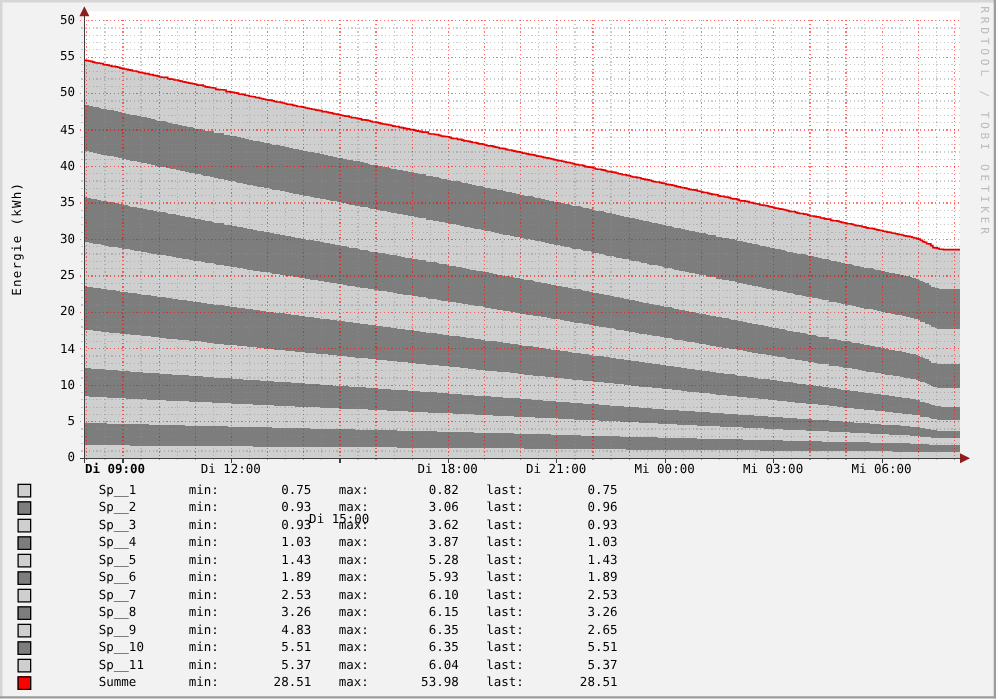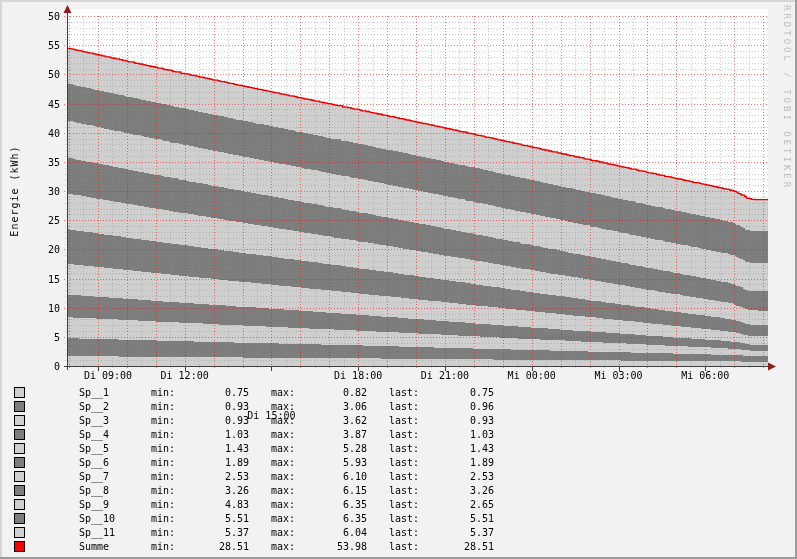--- a/index.html
+++ b/index.html
@@ -187,33 +187,33 @@
       <polygon points="768,362.5 768,370.5 776,366.5" fill="#8f1d1d"></polygon>
       <path d="M67.5,48.3L69.2,48.3L69.2,48.4L70.8,48.4L70.8,48.8L72.5,48.8L72.5,49.1L74.2,49.1L74.2,49.7L75.8,49.7L75.8,50.2L77.5,50.2L77.5,50.4L79.2,50.4L79.2,50.6L80.8,50.6L80.8,50.8L82.5,50.8L82.5,51.7L84.2,51.7L84.2,51.8L85.8,51.8L85.8,52.1L87.5,52.1L87.5,52.6L89.2,52.6L89.2,53.1L90.9,53.1L92.5,53.1L92.5,53.5L94.2,53.5L94.2,53.8L95.9,53.8L95.9,54.5L97.5,54.5L97.5,54.7L99.2,54.7L99.2,55.2L100.9,55.2L100.9,55.5L102.5,55.5L102.5,55.9L104.2,55.9L104.2,56.1L105.9,56.1L105.9,56.8L107.5,56.8L109.2,56.8L109.2,57.2L110.9,57.2L110.9,57.9L112.5,57.9L112.5,58L114.2,58L114.2,58.4L115.9,58.4L115.9,58.9L117.5,58.9L119.2,58.9L119.2,59.6L120.9,59.6L120.9,59.7L122.5,59.7L122.5,60.3L124.2,60.3L124.2,60.5L125.9,60.5L125.9,60.9L127.5,60.9L127.5,61.6L129.2,61.6L129.2,61.8L130.9,61.8L130.9,61.9L132.5,61.9L134.2,61.9L134.2,63L135.9,63L135.9,63.3L137.5,63.3L137.5,63.4L139.2,63.4L139.2,64L140.9,64L142.6,64L142.6,64.6L144.2,64.6L144.2,64.9L145.9,64.9L145.9,65.4L147.6,65.4L147.6,65.7L149.2,65.7L149.2,66L150.9,66L150.9,66.5L152.6,66.5L152.6,66.7L154.2,66.7L154.2,67L155.9,67L155.9,67.4L157.6,67.4L157.6,68.1L159.2,68.1L160.9,68.1L162.6,68.1L162.6,68.8L164.2,68.8L164.2,69.5L165.9,69.5L165.9,69.7L167.6,69.7L167.6,70L169.2,70L169.2,70.2L170.9,70.2L170.9,70.4L172.6,70.4L172.6,71.5L174.2,71.5L174.2,71.7L175.9,71.7L175.9,71.8L177.6,71.8L179.2,71.8L179.2,72L180.9,72L180.9,73.3L182.6,73.3L184.3,73.3L184.3,73.7L185.9,73.7L185.9,73.9L187.6,73.9L187.6,74.2L189.3,74.2L189.3,74.5L190.9,74.5L190.9,75.4L192.6,75.4L194.3,75.4L194.3,75.5L195.9,75.5L195.9,76.2L197.6,76.2L197.6,76.4L199.3,76.4L199.3,77L200.9,77L200.9,77.2L202.6,77.2L202.6,77.4L204.3,77.4L204.3,78L205.9,78L205.9,78.1L207.6,78.1L207.6,78.6L209.3,78.6L209.3,79L210.9,79L210.9,79.4L212.6,79.4L212.6,79.8L214.3,79.8L214.3,80.1L215.9,80.1L217.6,80.1L217.6,80.6L219.3,80.6L219.3,81.2L220.9,81.2L220.9,81.6L222.6,81.6L224.3,81.6L224.3,81.9L225.9,81.9L225.9,82.4L227.6,82.4L227.6,82.8L229.3,82.8L229.3,83.4L231,83.4L232.6,83.4L232.6,83.7L234.3,83.7L234.3,84.3L236,84.3L236,84.6L237.6,84.6L237.6,85.2L239.3,85.2L241,85.2L241,85.5L242.6,85.5L242.6,85.8L244.3,85.8L244.3,86.4L246,86.4L246,86.7L247.6,86.7L247.6,87L249.3,87L249.3,87.4L251,87.4L251,87.6L252.6,87.6L252.6,88.1L254.3,88.1L254.3,88.3L256,88.3L256,88.5L257.6,88.5L257.6,89.3L259.3,89.3L261,89.3L261,89.6L262.6,89.6L262.6,90.1L264.3,90.1L264.3,90.3L266,90.3L266,90.9L267.6,90.9L267.6,91.2L269.3,91.2L269.3,91.3L271,91.3L271,91.8L272.6,91.8L272.6,92.2L274.3,92.2L274.3,92.6L276,92.6L276,92.9L277.7,92.9L279.3,92.9L279.3,93.6L281,93.6L281,94.1L282.7,94.1L282.7,94.2L284.3,94.2L284.3,94.4L286,94.4L286,94.9L287.7,94.9L287.7,95.1L289.3,95.1L289.3,95.9L291,95.9L292.7,95.9L292.7,96.1L294.3,96.1L294.3,96.4L296,96.4L296,97L297.7,97L297.7,97.6L299.3,97.6L301,97.6L301,97.9L302.7,97.9L302.7,98.3L304.3,98.3L304.3,98.9L306,98.9L306,99.2L307.7,99.2L307.7,99.4L309.3,99.4L309.3,99.7L311,99.7L311,100L312.7,100L312.7,100.4L314.3,100.4L314.3,100.9L316,100.9L316,101.2L317.7,101.2L319.3,101.2L319.3,101.9L321,101.9L321,102.1L322.7,102.1L322.7,102.5L324.3,102.5L324.3,102.9L326,102.9L326,103.1L327.7,103.1L327.7,103.6L329.4,103.6L329.4,103.7L331,103.7L331,104.1L332.7,104.1L332.7,104.7L334.4,104.7L334.4,104.9L336,104.9L336,105.4L337.7,105.4L337.7,105.7L339.4,105.7L341,105.7L342.7,105.7L342.7,107L344.4,107L344.4,107.2L346,107.2L347.7,107.2L347.7,107.6L349.4,107.6L349.4,107.7L351,107.7L351,108.3L352.7,108.3L352.7,108.8L354.4,108.8L354.4,109.1L356,109.1L356,109.2L357.7,109.2L357.7,109.4L359.4,109.4L359.4,109.9L361,109.9L361,110.7L362.7,110.7L362.7,110.8L364.4,110.8L366,110.8L366,111.5L367.7,111.5L369.4,111.5L369.4,112.1L371.1,112.1L371.1,112.7L372.7,112.7L372.7,112.8L374.4,112.8L374.4,113.1L376.1,113.1L376.1,113.5L377.7,113.5L377.7,114L379.4,114L381.1,114L381.1,114.5L382.7,114.5L382.7,115.1L384.4,115.1L386.1,115.1L386.1,115.4L387.7,115.4L387.7,116L389.4,116L389.4,116.6L391.1,116.6L391.1,116.7L392.7,116.7L394.4,116.7L394.4,117.3L396.1,117.3L396.1,117.7L397.7,117.7L397.7,118L399.4,118L399.4,118.7L401.1,118.7L402.7,118.7L402.7,118.9L404.4,118.9L404.4,119.5L406.1,119.5L406.1,120L407.7,120L409.4,120L409.4,120.5L411.1,120.5L411.1,120.9L412.7,120.9L412.7,121.3L414.4,121.3L414.4,121.5L416.1,121.5L416.1,121.8L417.8,121.8L417.8,122.5L419.4,122.5L419.4,122.6L421.1,122.6L421.1,123.1L422.8,123.1L422.8,123.5L424.4,123.5L424.4,123.7L426.1,123.7L426.1,123.9L427.8,123.9L427.8,124.4L429.4,124.4L429.4,124.9L431.1,124.9L431.1,125L432.8,125L432.8,125.4L434.4,125.4L434.4,125.9L436.1,125.9L436.1,126.2L437.8,126.2L437.8,126.5L439.4,126.5L439.4,126.8L441.1,126.8L441.1,127.2L442.8,127.2L442.8,127.7L444.4,127.7L444.4,128L446.1,128L446.1,128.5L447.8,128.5L447.8,128.6L449.4,128.6L449.4,129L451.1,129L451.1,129.4L452.8,129.4L452.8,129.9L454.4,129.9L454.4,130L456.1,130L456.1,130.4L457.8,130.4L457.8,130.8L459.4,130.8L459.4,131.5L461.1,131.5L461.1,131.7L462.8,131.7L462.8,132L464.5,132L466.1,132L466.1,132.5L467.8,132.5L467.8,133.3L469.5,133.3L469.5,133.5L471.1,133.5L471.1,133.7L472.8,133.7L472.8,133.9L474.5,133.9L474.5,134.4L476.1,134.4L476.1,135.2L477.8,135.2L477.8,135.4L479.5,135.4L481.1,135.4L481.1,135.9L482.8,135.9L482.8,136.1L484.5,136.1L484.5,136.8L486.1,136.8L486.1,137.3L487.8,137.3L489.5,137.3L489.5,137.7L491.1,137.7L491.1,137.9L492.8,137.9L492.8,138.4L494.5,138.4L494.5,139L496.1,139L496.1,139.2L497.8,139.2L497.8,139.8L499.5,139.8L501.1,139.8L501.1,140.3L502.8,140.3L502.8,140.6L504.5,140.6L504.5,141.2L506.1,141.2L506.1,141.6L507.8,141.6L507.8,141.7L509.5,141.7L509.5,142.1L511.2,142.1L511.2,142.2L512.8,142.2L512.8,143L514.5,143L514.5,143.3L516.2,143.3L516.2,143.7L517.8,143.7L517.8,143.9L519.5,143.9L519.5,144.2L521.2,144.2L521.2,144.9L522.8,144.9L522.8,145.4L524.5,145.4L524.5,145.6L526.2,145.6L527.8,145.6L527.8,146.1L529.5,146.1L529.5,146.5L531.2,146.5L531.2,146.8L532.8,146.8L532.8,147.5L534.5,147.5L534.5,147.7L536.2,147.7L536.2,147.9L537.8,147.9L537.8,148.2L539.5,148.2L539.5,148.7L541.2,148.7L541.2,149.3L542.8,149.3L542.8,149.5L544.5,149.5L544.5,150L546.2,150L546.2,150.2L547.8,150.2L547.8,150.5L549.5,150.5L549.5,151L551.2,151L551.2,151.5L552.8,151.5L552.8,151.8L554.5,151.8L554.5,151.9L556.2,151.9L556.2,152.1L557.8,152.1L557.8,152.8L559.5,152.8L559.5,153L561.2,153L561.2,153.7L562.9,153.7L562.9,154L564.5,154L566.2,154L566.2,154.7L567.9,154.7L567.9,155.1L569.5,155.1L569.5,155.5L571.2,155.5L571.2,155.6L572.9,155.6L572.9,155.8L574.5,155.8L574.5,156.7L576.2,156.7L576.2,157L577.9,157L579.5,157L579.5,157.6L581.2,157.6L581.2,157.7L582.9,157.7L582.9,158.1L584.5,158.1L584.5,158.8L586.2,158.8L586.2,159.1L587.9,159.1L589.5,159.1L589.5,159.5L591.2,159.5L591.2,160.4L592.9,160.4L592.9,160.7L594.5,160.7L596.2,160.7L596.2,161L597.9,161L597.9,161.3L599.5,161.3L599.5,162L601.2,162L602.9,162L602.9,162.8L604.6,162.8L604.6,163L606.2,163L606.2,163.2L607.9,163.2L607.9,164L609.6,164L609.6,164.1L611.2,164.1L611.2,164.4L612.9,164.4L612.9,164.6L614.6,164.6L614.6,165.2L616.2,165.2L616.2,165.5L617.9,165.5L617.9,165.8L619.6,165.8L619.6,166.5L621.2,166.5L621.2,166.6L622.9,166.6L622.9,167.1L624.6,167.1L624.6,167.3L626.2,167.3L626.2,167.6L627.9,167.6L627.9,168L629.6,168L629.6,168.5L631.2,168.5L631.2,169.1L632.9,169.1L632.9,169.2L634.6,169.2L636.2,169.2L636.2,169.9L637.9,169.9L637.9,170.5L639.6,170.5L639.6,170.8L641.2,170.8L642.9,170.8L642.9,171.3L644.6,171.3L644.6,171.4L646.2,171.4L646.2,172.1L647.9,172.1L647.9,172.8L649.6,172.8L651.3,172.8L651.3,173.1L652.9,173.1L652.9,173.5L654.6,173.5L654.6,173.6L656.3,173.6L656.3,174.4L657.9,174.4L657.9,174.5L659.6,174.5L659.6,175.1L661.3,175.1L661.3,175.3L662.9,175.3L664.6,175.3L664.6,176.3L666.3,176.3L666.3,176.6L667.9,176.6L669.6,176.6L669.6,176.9L671.3,176.9L671.3,177.4L672.9,177.4L672.9,177.9L674.6,177.9L674.6,178.2L676.3,178.2L676.3,178.7L677.9,178.7L677.9,179L679.6,179L681.3,179L681.3,179.4L682.9,179.4L682.9,180L684.6,180L684.6,180.5L686.3,180.5L686.3,180.6L687.9,180.6L687.9,180.8L689.6,180.8L689.6,181.4L691.3,181.4L691.3,181.7L692.9,181.7L692.9,182.3L694.6,182.3L694.6,182.6L696.3,182.6L698,182.6L698,182.9L699.6,182.9L699.6,183.4L701.3,183.4L701.3,183.9L703,183.9L703,184.2L704.6,184.2L704.6,184.4L706.3,184.4L706.3,185L708,185L708,185.2L709.6,185.2L709.6,185.7L711.3,185.7L711.3,185.8L713,185.8L713,186.4L714.6,186.4L714.6,186.6L716.3,186.6L716.3,187L718,187L718,187.5L719.6,187.5L719.6,187.6L721.3,187.6L721.3,188L723,188L723,188.6L724.6,188.6L724.6,188.9L726.3,188.9L726.3,189.1L728,189.1L728,189.4L729.6,189.4L729.6,190L731.3,190L731.3,190.4L733,190.4L733,190.8L734.6,190.8L734.6,191.3L736.3,191.3L736.3,192.2L738,192.2L738,193.3L739.6,193.3L739.6,193.8L741.3,193.8L741.3,195L743,195L743,195.1L744.7,195.1L744.7,196.5L746.3,196.5L746.3,198.1L748,198.1L748,198.3L749.7,198.3L749.7,198.6L751.3,198.6L751.3,199.4L753,199.4L754.7,199.4L754.7,199.7L756.3,199.7L758,199.7L759.7,199.7L761.3,199.7L763,199.7L764.7,199.7L766.3,199.7L768,199.7" fill="none" stroke="#e80000" stroke-width="1.3"></path>
     </svg>
 
   <div class="ylabel">Energie (kWh)</div>
 
   <div id="yticks">
       <div class="ytick" style="top: 361px;">0</div>
       <div class="ytick" style="top: 331.833px;">5</div>
       <div class="ytick" style="top: 302.667px;">10</div>
-      <div class="ytick" style="top: 273.5px;">15</div>
+      <div class="ytick" style="top: 273.5px;">14</div>
       <div class="ytick" style="top: 244.333px;">20</div>
       <div class="ytick" style="top: 215.167px;">25</div>
       <div class="ytick" style="top: 186px;">30</div>
       <div class="ytick" style="top: 156.833px;">35</div>
       <div class="ytick" style="top: 127.667px;">40</div>
       <div class="ytick" style="top: 98.5px;">45</div>
       <div class="ytick" style="top: 69.3333px;">50</div>
       <div class="ytick" style="top: 40.1667px;">55</div>
       <div class="ytick" style="top: 11px;">50</div>
     </div>
   <div id="xticks">
-      <div class="xtick" style="left: 78px; top: 370px;">Di 09:00</div>
+      <div class="xtick" style="left: 62px; top: 370px; font-weight: bold;">Di 09:00</div>
       <div class="xtick" style="left: 154.636px; top: 370px; text-align: center;">Di 12:00</div>
       <div class="xtick" style="left: 241.403px; top: 374px; margin-top: 36px;">Di 15:00</div>
       <div class="xtick" style="left: 328.17px; top: 370px;">Di 18:00</div>
       <div class="xtick" style="left: 414.937px; top: 370px;">Di 21:00</div>
       <div class="xtick" style="left: 501.704px; top: 370px;">Mi 00:00</div>
       <div class="xtick" style="left: 588.471px; top: 370px;">Mi 03:00</div>
       <div class="xtick" style="left: 675.238px; top: 370px;">Mi 06:00</div>
     </div>
 
   <div class="watermark">RRDTOOL / TOBI OETIKER</div>

